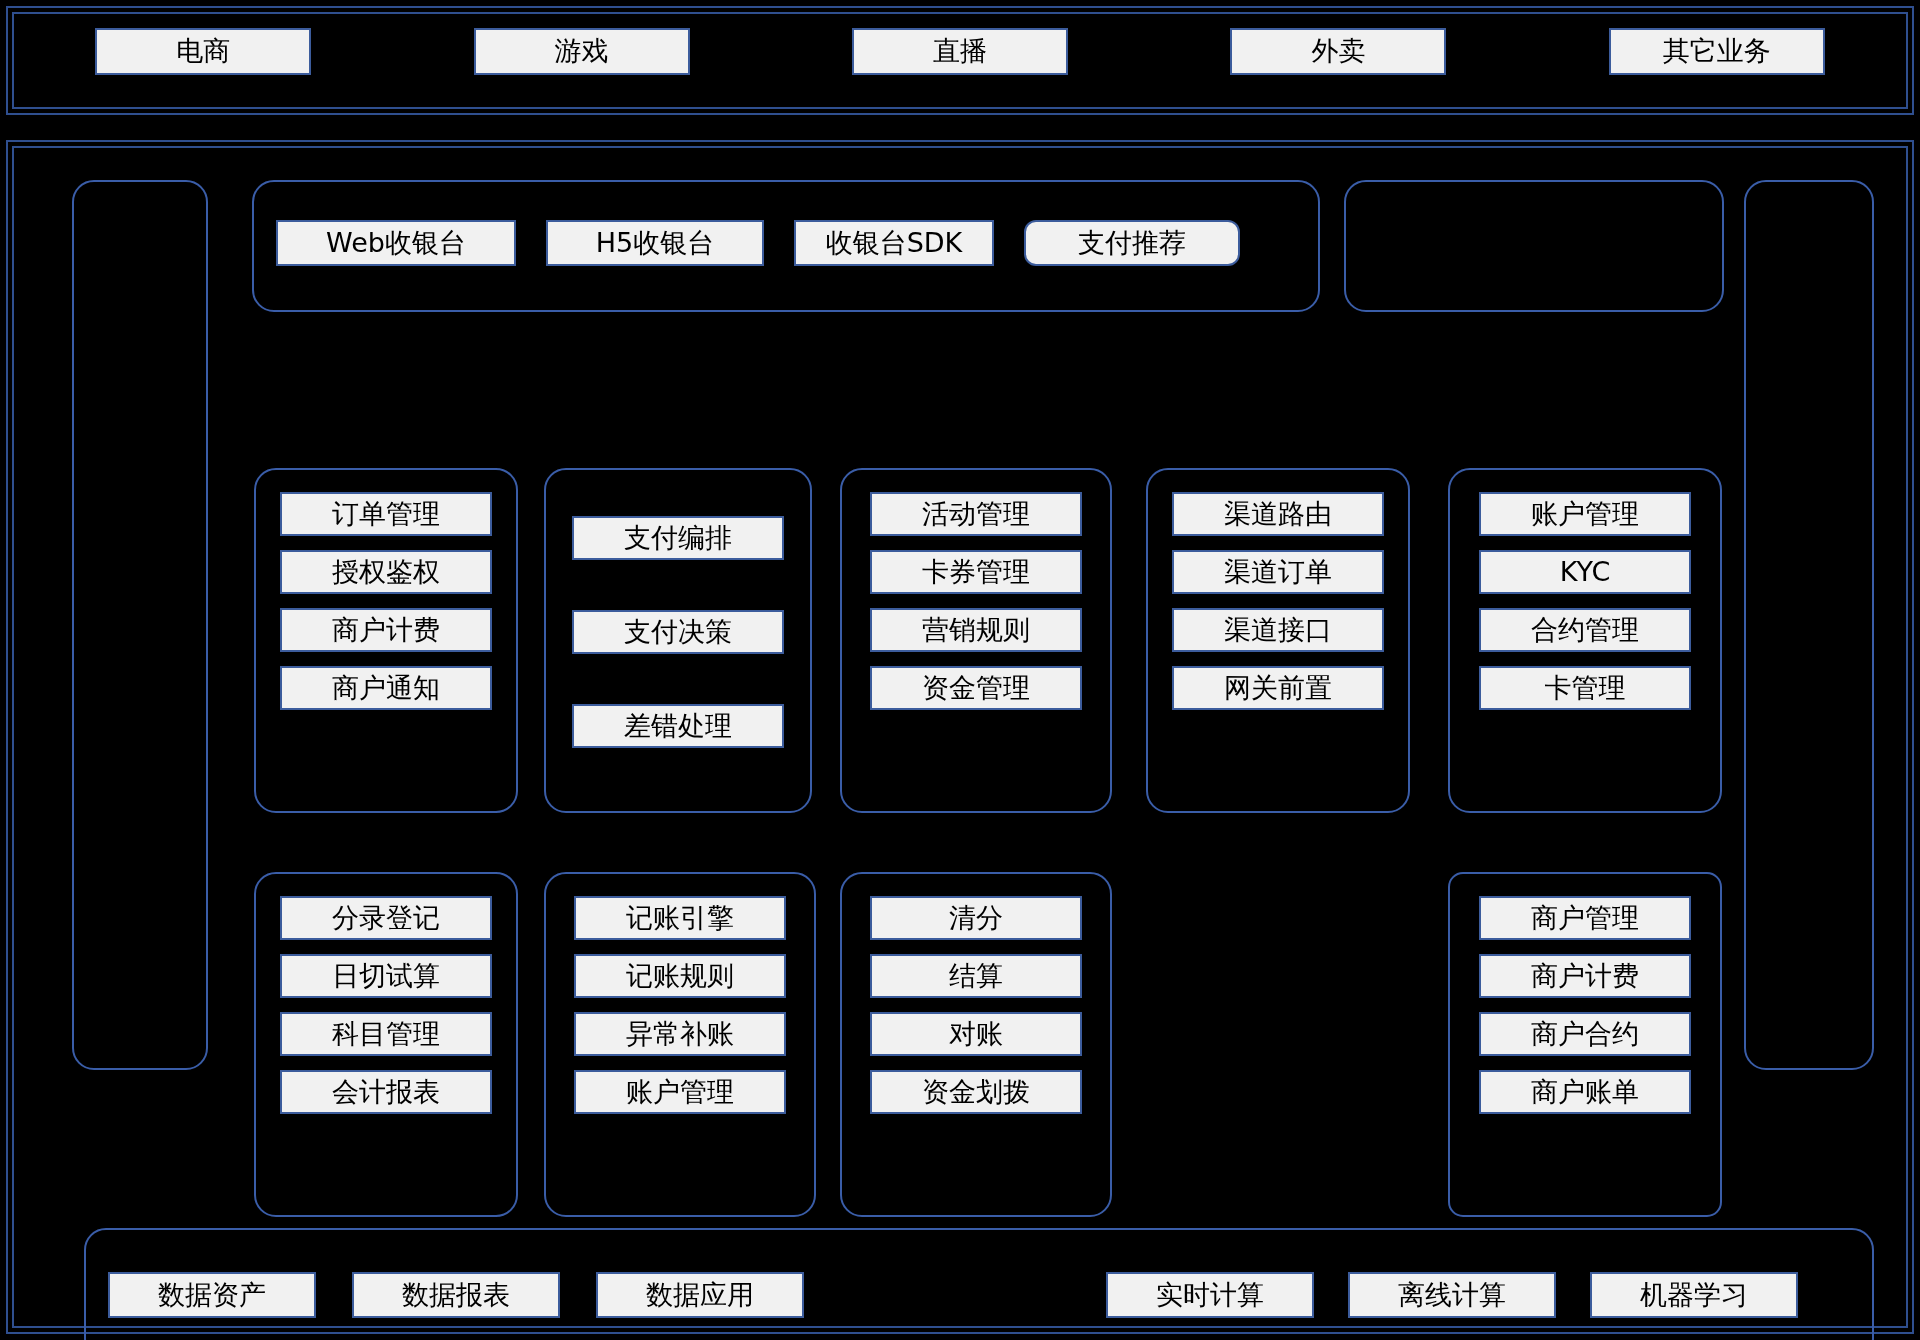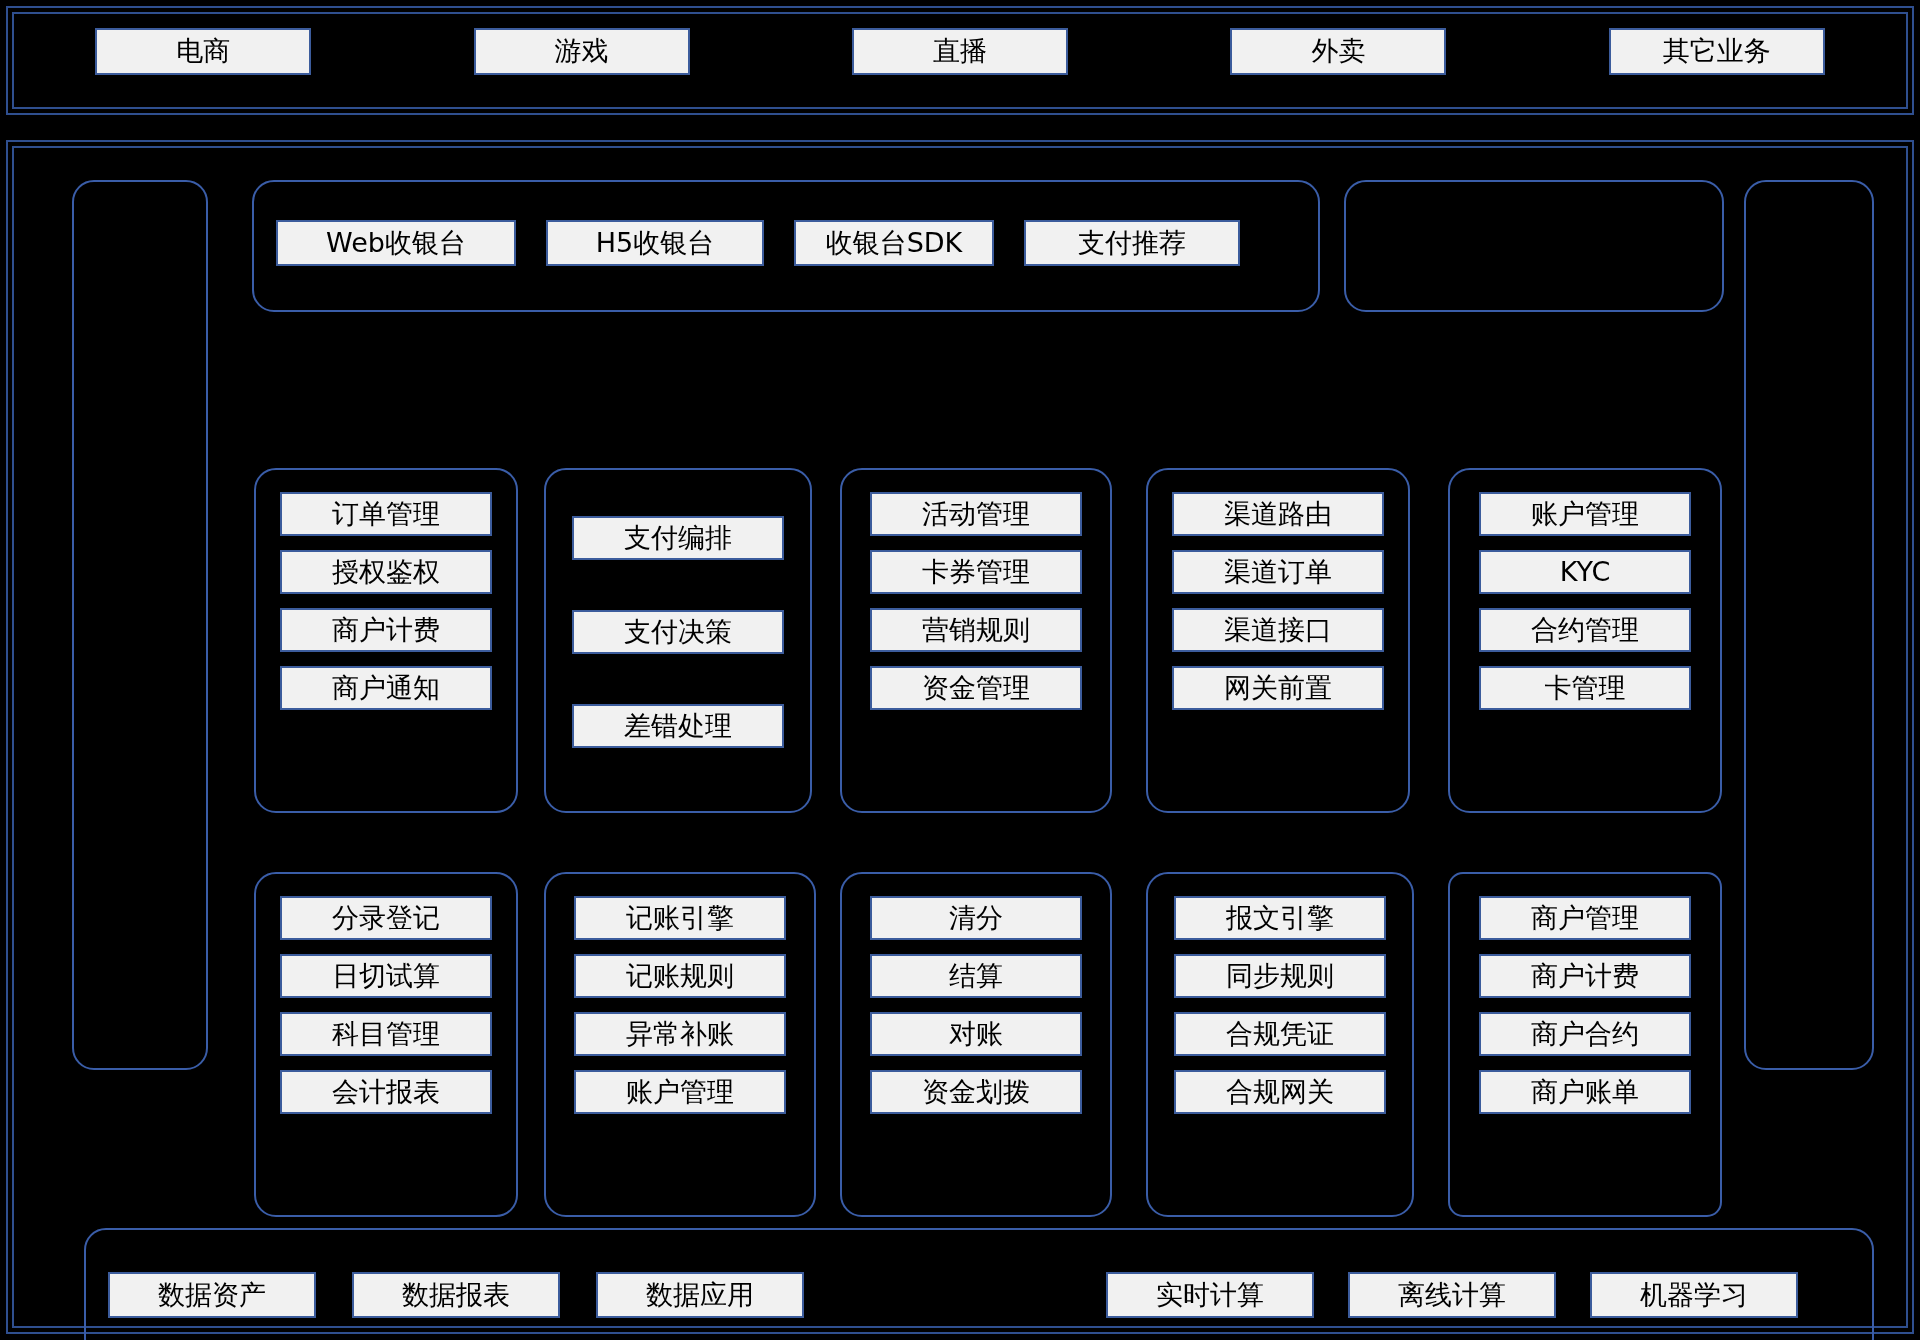--- a/index.html
+++ b/index.html
@@ -98,21 +98,21 @@
     position: absolute;
     left: 22px;
     top: 38px;
     display: flex;
     gap: 30px;
   }
   .checkout-row .chip { height: 46px; display: flex; align-items: center; justify-content: center; }
   .chip-web { width: 240px; }
   .chip-h5  { width: 218px; }
   .chip-sdk { width: 200px; }
-  .chip-rec { width: 216px; }
+  .chip-rec { width: 216px; border-radius: 12px; }
 
   .gateway-band { left: 1330px; top: 32px; width: 380px; height: 132px; }
 
   
   .group { width: 264px; }
   .group.row1 { top: 320px; height: 345px; }
   .group.row2 { top: 724px; height: 345px; }
 
   .col1 { left: 240px; }
   .col2 { left: 530px; }
@@ -283,28 +283,20 @@
 
     <div class="rr group row2 col3">
       <div class="group-items">
         <div class="chip">清分</div>
         <div class="chip">结算</div>
         <div class="chip">对账</div>
         <div class="chip">资金划拨</div>
       </div>
     </div>
 
-    <div class="rr group row2 col4">
-      <div class="group-items">
-        <div class="chip">报文引擎</div>
-        <div class="chip">同步规则</div>
-        <div class="chip">合规凭证</div>
-        <div class="chip">合规网关</div>
-      </div>
-    </div>
 
     <div class="rr group row2 col5">
       <div class="group-items">
         <div class="chip">商户管理</div>
         <div class="chip">商户计费</div>
         <div class="chip">商户合约</div>
         <div class="chip">商户账单</div>
       </div>
     </div>
 

